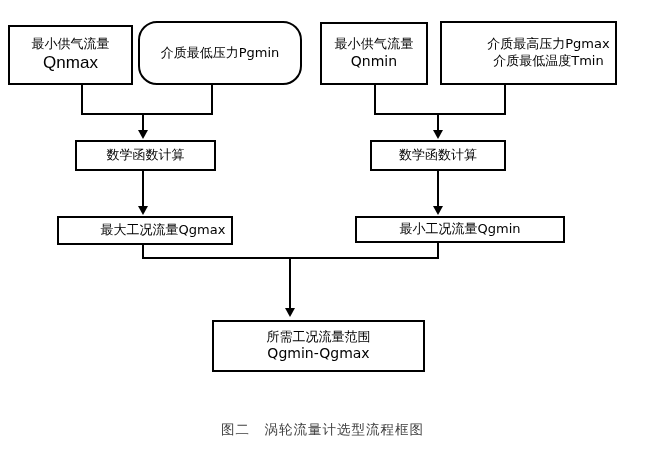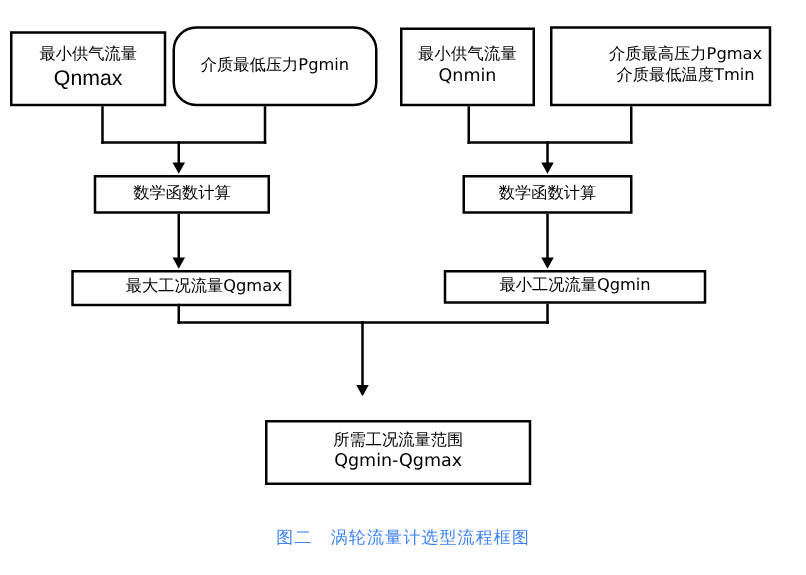--- a/index.html
+++ b/index.html
@@ -72,21 +72,21 @@
     border-left: 5px solid transparent;
     border-right: 5px solid transparent;
     border-top: 9px solid #000000;
   }
   .caption {
     position: absolute;
     width: 100%;
     text-align: center;
     font-family: "DejaVu Sans", "Liberation Sans", sans-serif;
     font-size: 13.5px;
-    color: #3b82f6;
+    color: #404040;
     letter-spacing: 1px;
   }
 </style>
 </head>
 <body>
 
 <div id="root">
 
   <div class="node" style="left:8px; top:25px; width:125px; height:60px;">
     <span class="ln cjk-serif">最小供气流量</span>
@@ -140,20 +140,20 @@
   <div class="node" style="left:355px; top:216px; width:210px; height:27px;">
     <span class="ln mixed">最小工况流量Qgmin</span>
   </div>
 
   <div class="vline" style="left:142px; top:243px; height:16px;"></div>
   <div class="vline" style="left:437px; top:243px; height:16px;"></div>
   <div class="hline" style="left:142px; top:257px; width:297px;"></div>
   <div class="vline" style="left:289px; top:257px; height:53px;"></div>
   <div class="arrowhead" style="left:285px; top:308px;"></div>
 
-  <div class="node" style="left:212px; top:320px; width:213px; height:52px;margin-top:16px;">
+  <div class="node" style="left:212px; top:320px; width:213px; height:52px;">
     <span class="ln cjk-serif">所需工况流量范围</span>
     <span class="ln lat" style="font-size:14px;">Qgmin-Qgmax</span>
   </div>
 
   <div class="caption" style="left:0; top:421px;">图二　涡轮流量计选型流程框图</div>
 
 </div>
 
 </body></html>

